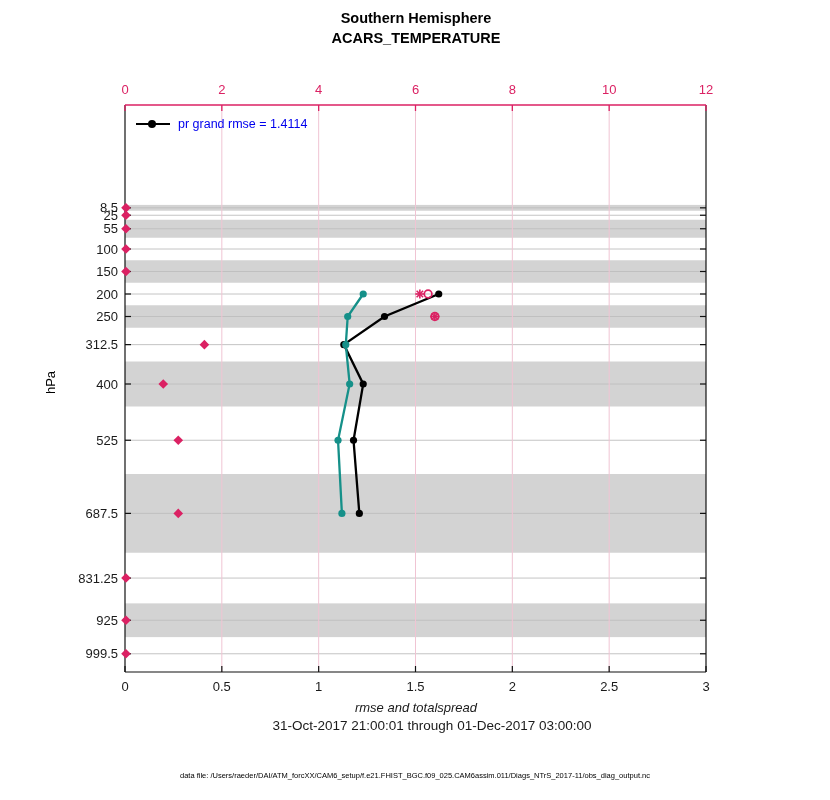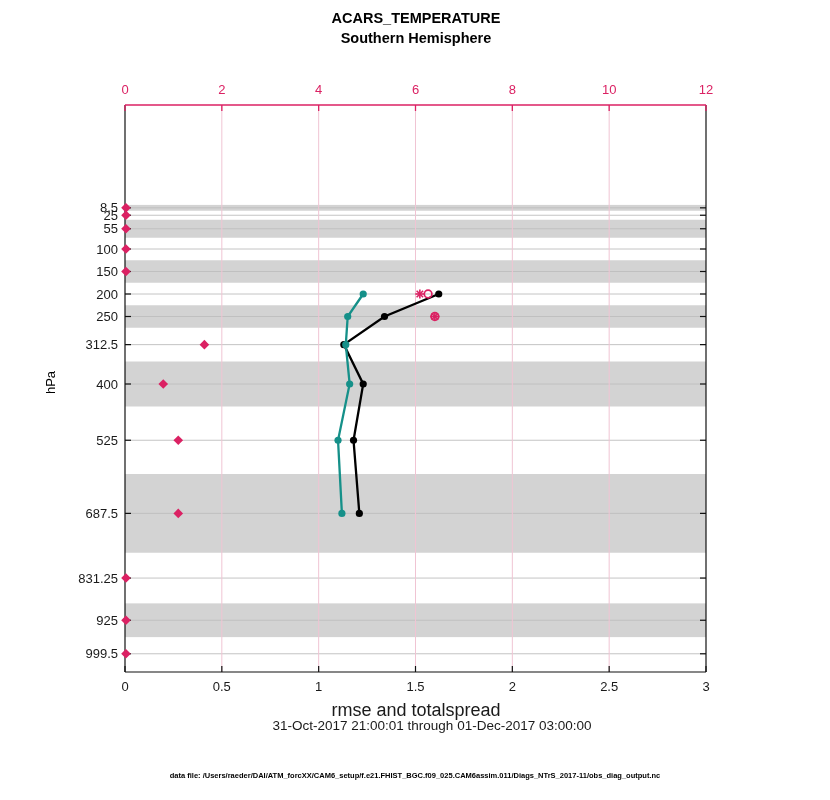--- a/index.html
+++ b/index.html
@@ -24,29 +24,29 @@
   .legend-swatch { position:relative; width:34px; height:0; border-top-style:solid; border-top-width:2.5px; margin-right:8px; }
   .legend-dot { position:absolute; left:12px; top:-5px; width:8px; height:8px; border-radius:50%; }
   .legend-label { color:#0000ee; white-space:nowrap; }
   #ylabel {
     left:30px; top:375px; width:40px; text-align:center;
     font-size:13px; color:#000;
     transform:rotate(-90deg); transform-origin:center center;
   }
   #xlabel {
     left:125px; top:700px; width:582px; text-align:center;
-    font-size:18px; color:#1a1a1a;
+    font-size:13px; color:#1a1a1a;font-style:italic;
   }
   #subtitle {
     left:17px; top:718px; width:830px; text-align:center;
     font-size:13.5px; color:#1a1a1a;
   }
   #footer {
     left:0px; top:771px; width:830px; text-align:center;
-    font-size:7.5px; color:#000;font-weight:bold;
+    font-size:7.5px; color:#000;
   }
   svg text { font-family:"Liberation Sans", sans-serif; }
 </style>
 </head>
 <body>
 
 <div id="canvas">
 
   <svg id="plot-svg" class="abs" width="830" height="800" viewBox="0 0 830 800" style="left:0;top:0;">
       <rect x="125" y="204.9" width="581" height="5.849999999999994" fill="#d3d3d3"></rect>
@@ -185,26 +185,32 @@
       <path d="M 204.4033333333333 339.825 L 209.20333333333332 344.625 L 204.4033333333333 349.425 L 199.6033333333333 344.625 Z" fill="#db2163"></path>
       <path d="M 163.24916666666667 379.2 L 168.04916666666668 384 L 163.24916666666667 388.8 L 158.44916666666666 384 Z" fill="#db2163"></path>
       <path d="M 178.25833333333333 435.45 L 183.05833333333334 440.25 L 178.25833333333333 445.05 L 173.45833333333331 440.25 Z" fill="#db2163"></path>
       <path d="M 178.25833333333333 508.575 L 183.05833333333334 513.375 L 178.25833333333333 518.175 L 173.45833333333331 513.375 Z" fill="#db2163"></path>
       <path d="M 125.96833333333333 573.2625 L 130.76833333333335 578.0625 L 125.96833333333333 582.8625 L 121.16833333333334 578.0625 Z" fill="#db2163"></path>
       <path d="M 125.96833333333333 615.45 L 130.76833333333335 620.25 L 125.96833333333333 625.05 L 121.16833333333334 620.25 Z" fill="#db2163"></path>
       <path d="M 125.96833333333333 648.975 L 130.76833333333335 653.775 L 125.96833333333333 658.5749999999999 L 121.16833333333334 653.775 Z" fill="#db2163"></path>
     </svg>
 
   <div id="title-block" class="abs">
+    <div>Southern Hemisphere</div>
     <div>ACARS_TEMPERATURE</div>
-    <div>Southern Hemisphere</div>
   </div>
 
 
   <div id="legend" class="abs">
+    <div class="legend-row">
+      <span class="legend-swatch" style="border-top-color: rgb(0, 0, 0);">
+        <span class="legend-dot" style="background: rgb(0, 0, 0);"></span>
+      </span>
+      <span class="legend-label">pr grand rmse = 1.4114</span>
+    </div>
   </div>
 
   <div id="ylabel" class="abs">hPa</div>
   <div id="xlabel" class="abs">rmse and totalspread</div>
   <div id="subtitle" class="abs">31-Oct-2017 21:00:01 through 01-Dec-2017 03:00:00</div>
   <div id="footer" class="abs">data file: /Users/raeder/DAI/ATM_forcXX/CAM6_setup/f.e21.FHIST_BGC.f09_025.CAM6assim.011/Diags_NTrS_2017-11/obs_diag_output.nc</div>
 
 </div>
 
 </body></html>

